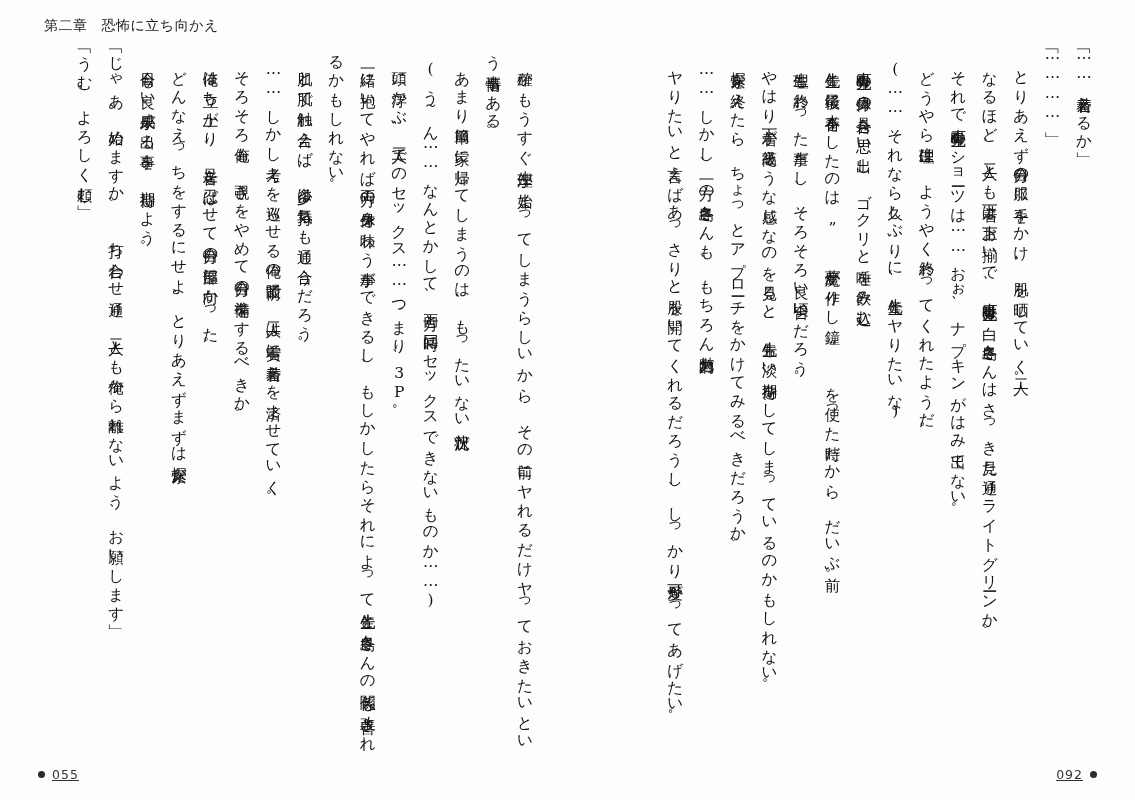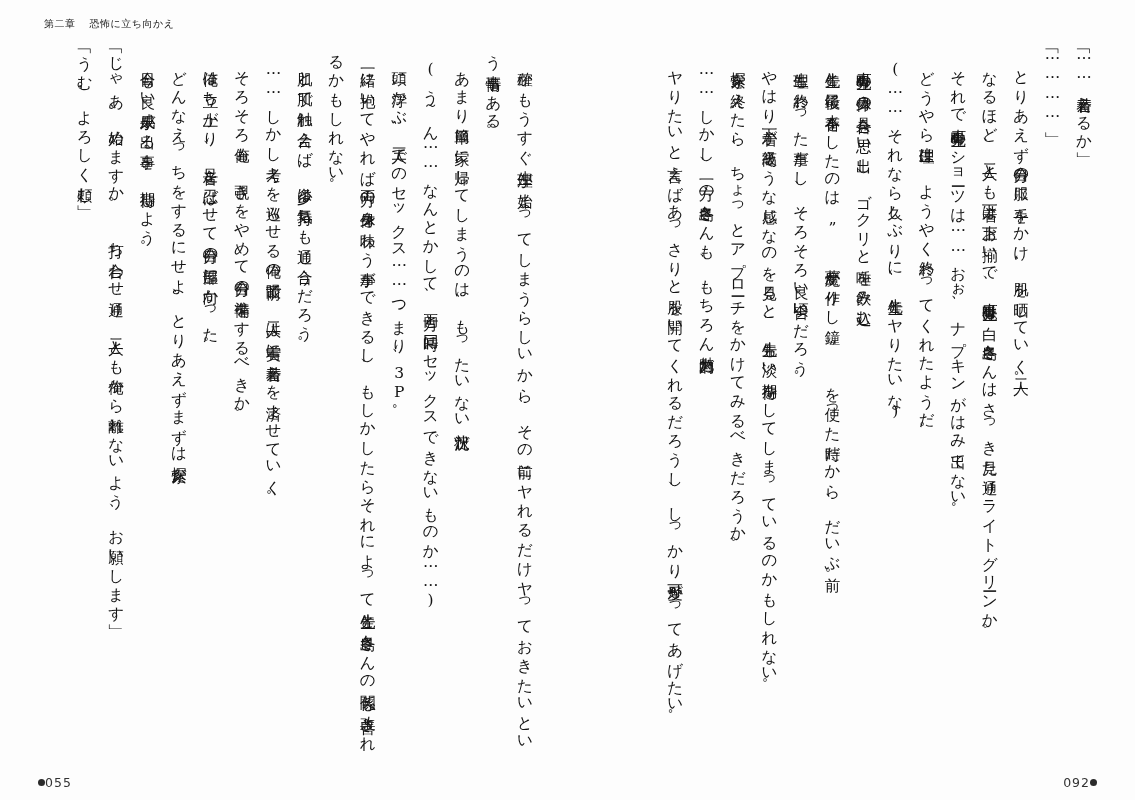--- a/index.html
+++ b/index.html
@@ -15,21 +15,21 @@
     font-family: "DejaVu Serif", "Liberation Serif", serif;
     color: #1a1a1a;
     overflow: hidden;
   }
 
   
   .running-head {
     position: absolute;
     top: 17px;
     left: 44px;
-    font-size: 10px;
+    font-size: 14px;
     letter-spacing: 0.5px;
     color: #1a1a1a;
     white-space: nowrap;
   }
   .running-head .chap {
     margin-right: 14px;
   }
 
   
   .gutter {
@@ -74,26 +74,28 @@
     padding: 0;
     text-indent: 1em;
   }
   .body-text p.noindent {
     text-indent: 0;
   }
 
   
   .folio {
     position: absolute;
-    bottom: 10px;
+    bottom: 18px;
     font-size: 12.5px;
     color: #333;
     display: flex;
     align-items: center;
+    gap: 7px;
     letter-spacing: 1px;
+    text-decoration: underline;
   }
   .folio-left {
     left: 38px;
   }
   .folio-right {
     right: 38px;
   }
   .folio .dot {
     width: 7px;
     height: 7px;

